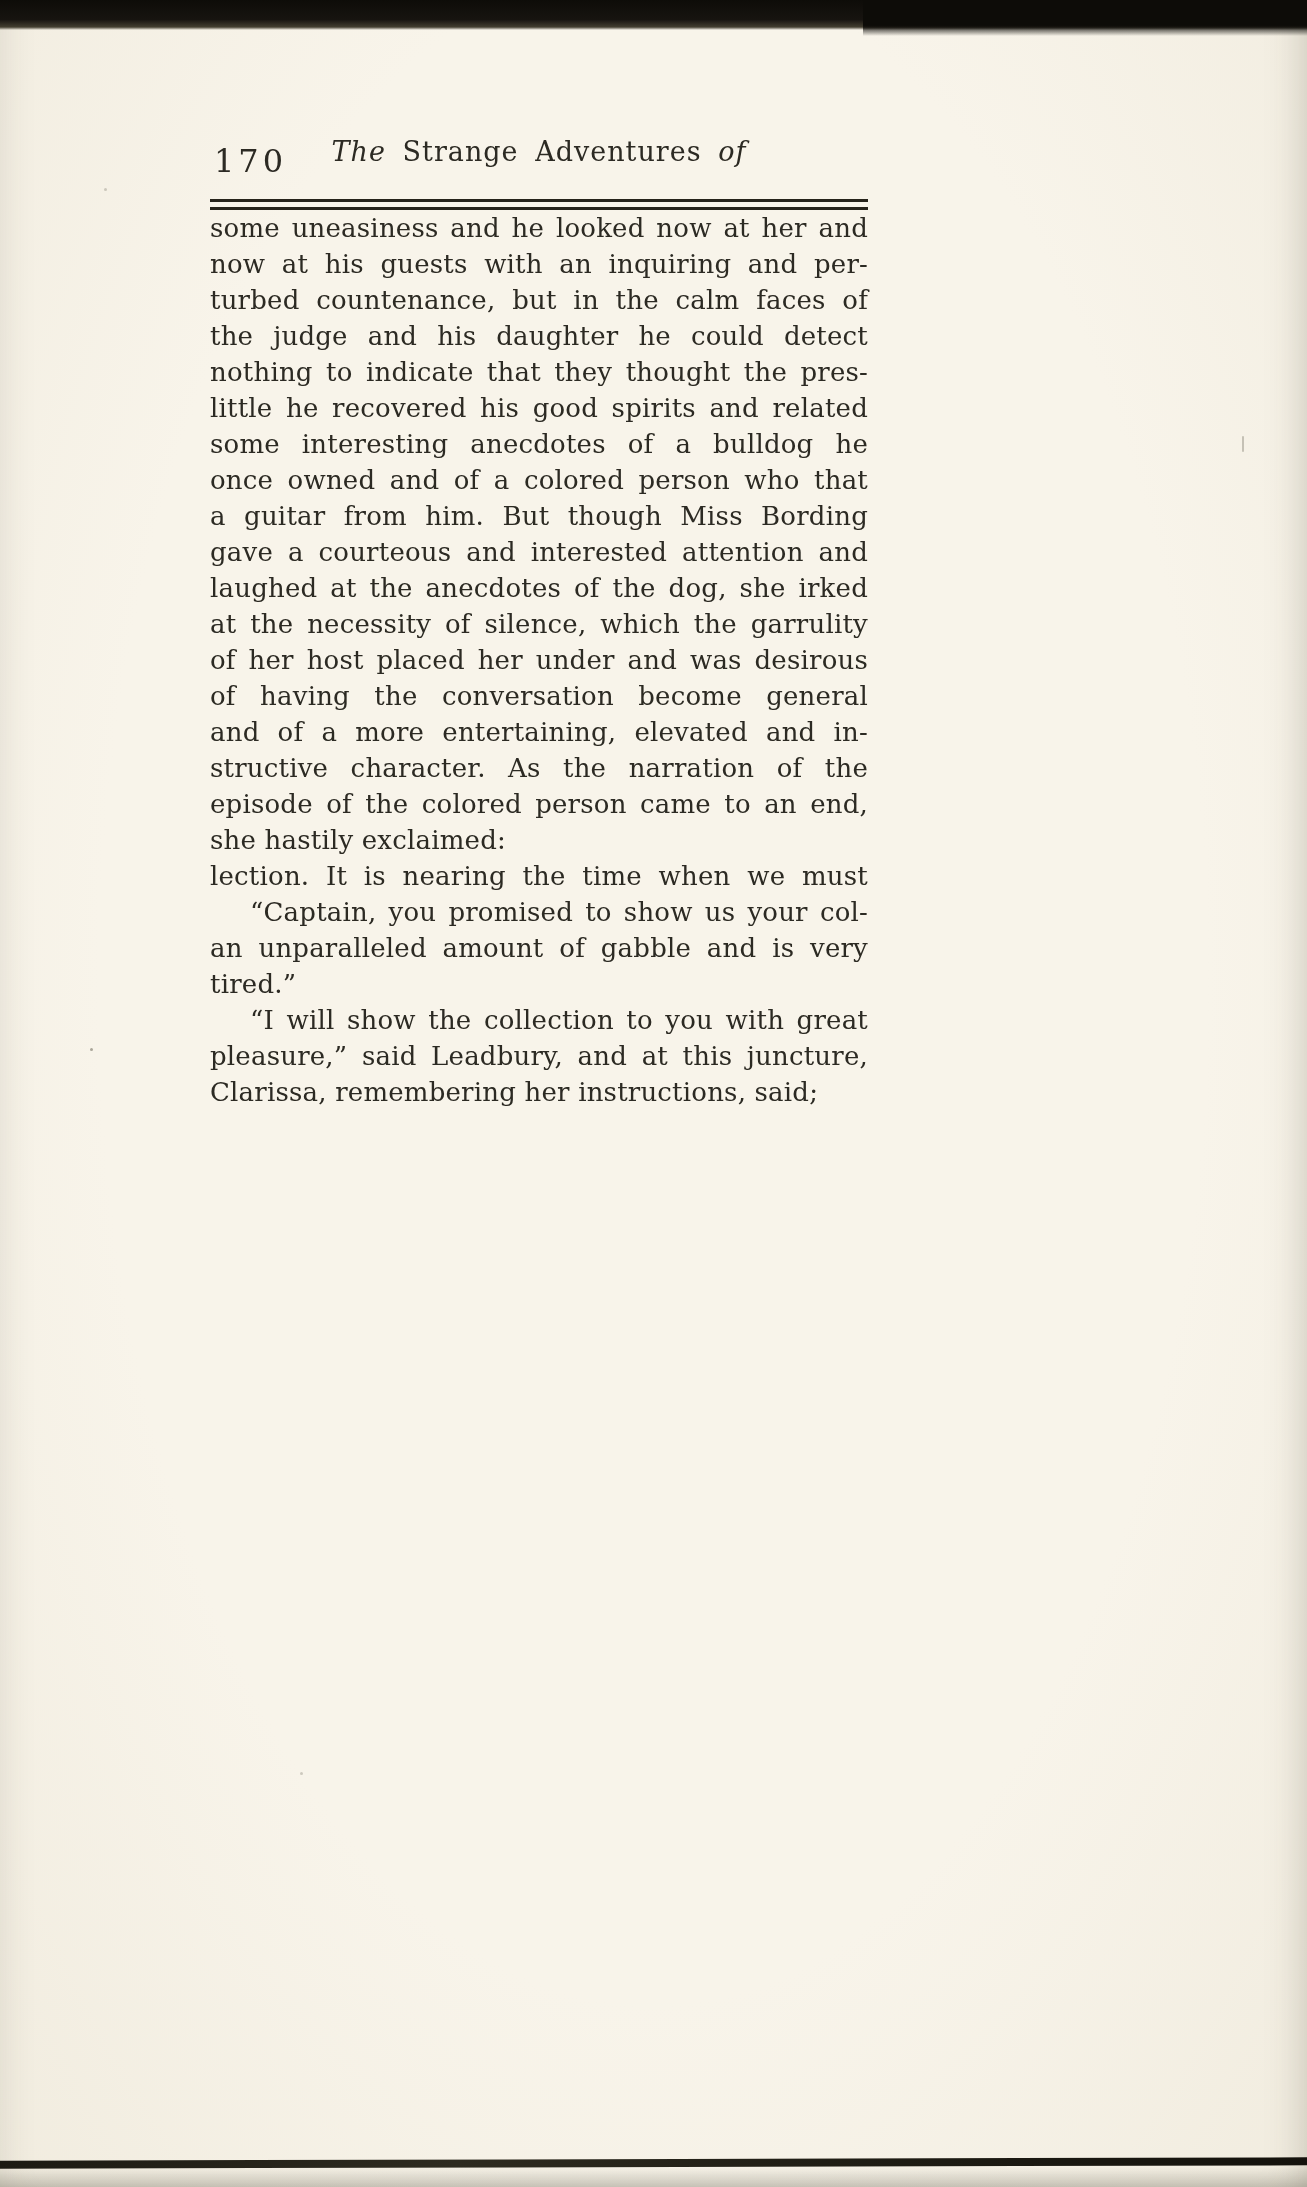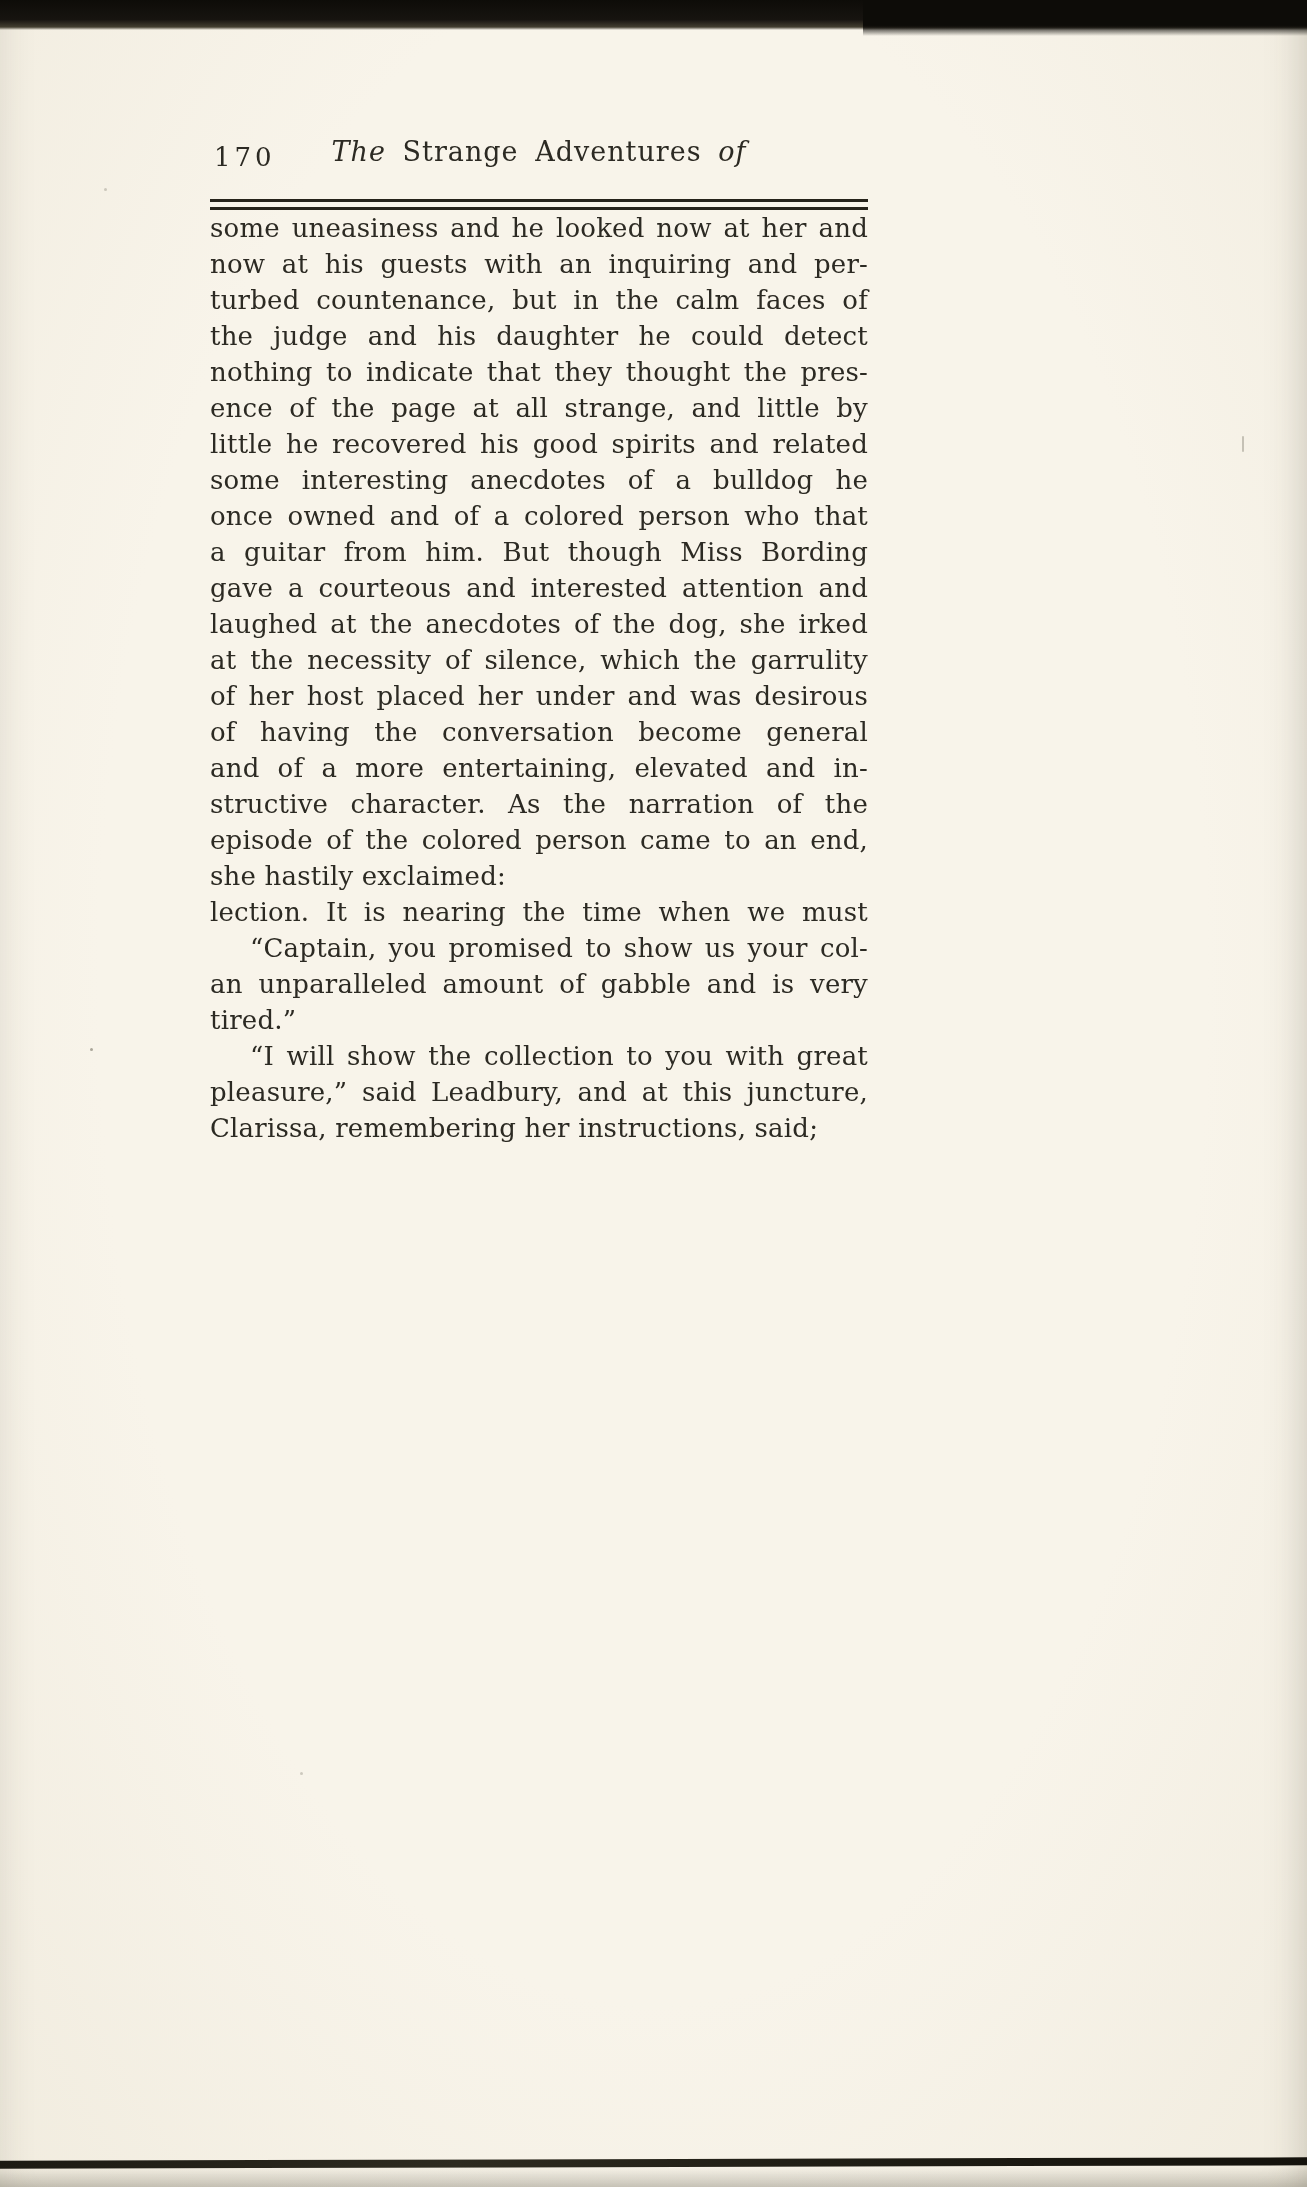--- a/index.html
+++ b/index.html
@@ -37,21 +37,21 @@
   .speck.s2 { left:1242px; top:436px;  width:2px;  height:16px; border-radius:1px; opacity:.35; }
   .speck.s3 { left:104px; top:188px;  width:3px;  height:3px; opacity:.3; }
   .speck.s4 { left:300px; top:1772px; width:3px;  height:3px; opacity:.3; }
 
   
   .content { position:absolute; top:0; left:210px; width:658px; }
 
   .header { position:relative; margin-top:136px; height:48px; }
   .pagenum {
     position:absolute; left:4px; top:6px;
-    font-size:26px; letter-spacing:4px;
+    font-size:32px; letter-spacing:4px;
   }
   .title {
     display:block; text-align:center;
     font-size:27px; letter-spacing:1px; word-spacing:7px;
   }
   .title i { font-style:italic; }
 
   .rule {
     margin-top:15px; height:5px;
     border-top:3px solid #26231a;
@@ -83,21 +83,20 @@
     </div>
 
     <div class="rule"></div>
 
     <div class="bodytext" id="body-text">
         <div class="line">some uneasiness and he looked now at her and</div>
         <div class="line">now at his guests with an inquiring and per-</div>
         <div class="line">turbed countenance, but in the calm faces of</div>
         <div class="line">the judge and his daughter he could detect</div>
         <div class="line">nothing to indicate that they thought the pres-</div>
-        <div class="line">ence of the page at all strange, and little by</div>
         <div class="line">little he recovered his good spirits and related</div>
         <div class="line">some interesting anecdotes of a bulldog he</div>
         <div class="line">once owned and of a colored person who that</div>
         <div class="line">a guitar from him.  But though Miss Bording</div>
         <div class="line">gave a courteous and interested attention and</div>
         <div class="line">laughed at the anecdotes of the dog, she irked</div>
         <div class="line">at the necessity of silence, which the garrulity</div>
         <div class="line">of her host placed her under and was desirous</div>
         <div class="line">of having the conversation become general</div>
         <div class="line">and of a more entertaining, elevated and in-</div>

